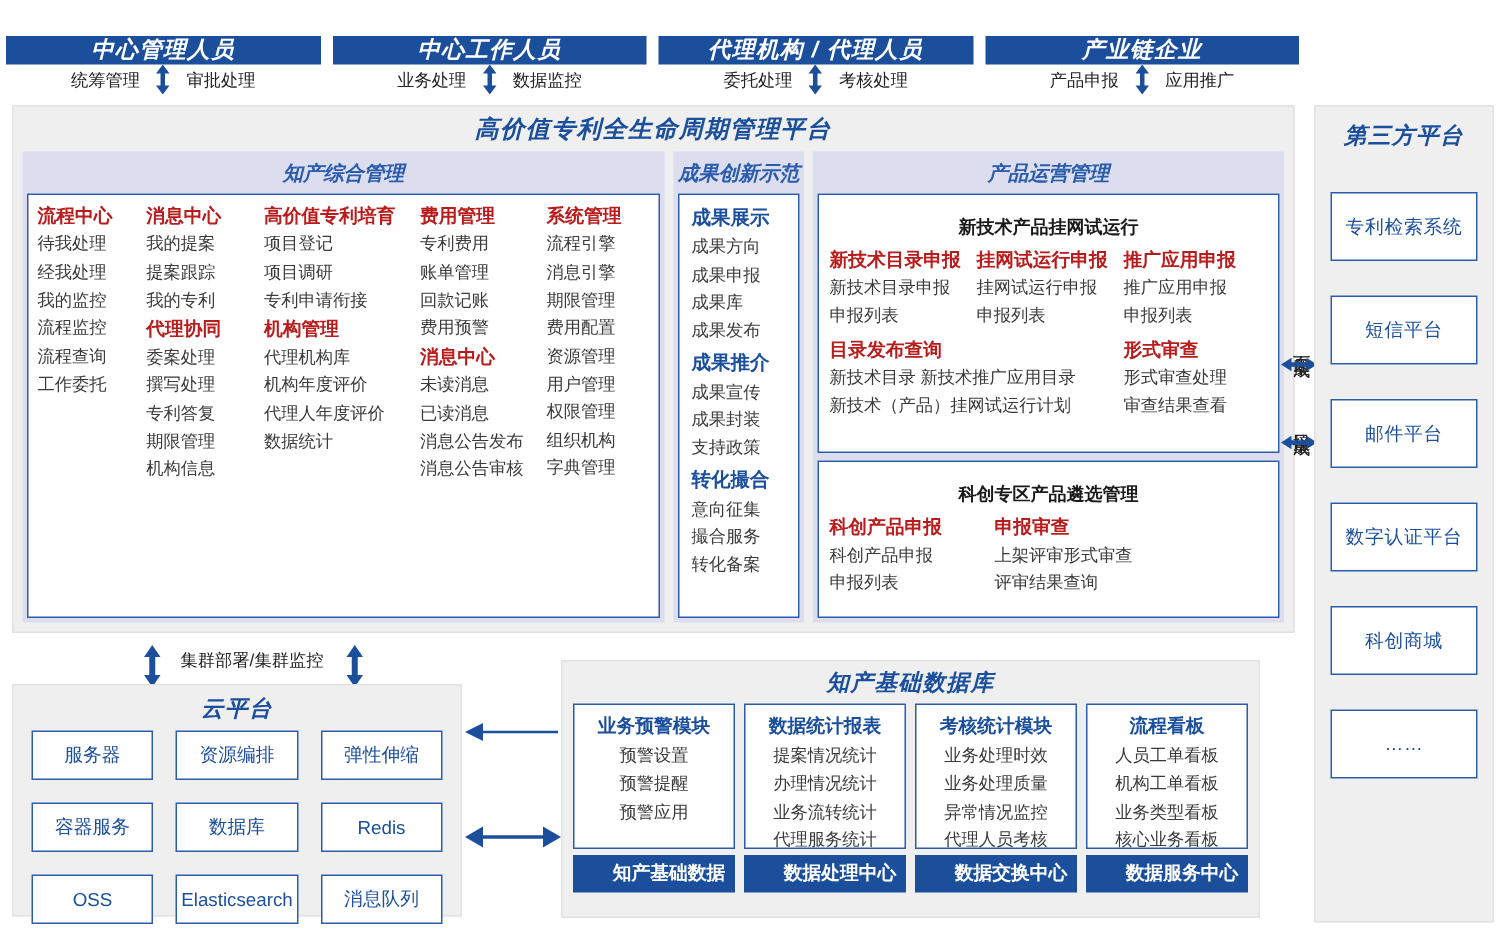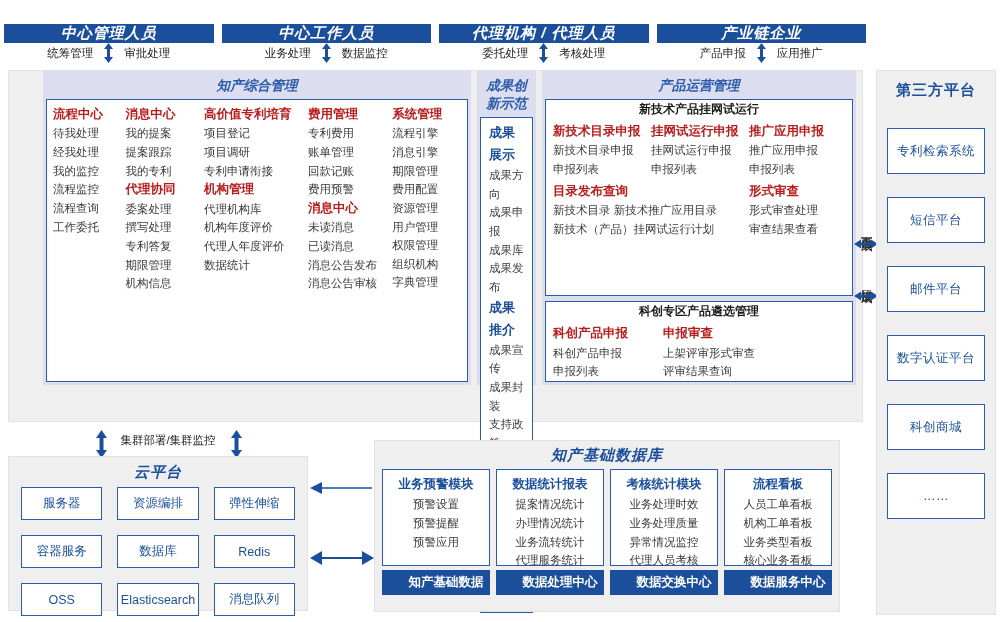--- a/index.html
+++ b/index.html
@@ -28,21 +28,21 @@
 
   
   .platform {
     position: absolute; left: 8px; top: 70px; width: 855px; height: 352px;
     background: #efefef; border: 1px solid #e2e2e2;
   }
   .platform-title {
     text-align: center; font-size: 16px; font-weight: bold; font-style: italic;
     color: #1b4f9c; letter-spacing: 1px; padding: 5px 0 4px;
   }
-  .platform-body { display: flex; gap: 6px; padding: 0 6px 8px 6px; height: 322px; margin-left: 28px; }
+  .platform-body { display: flex; gap: 6px; padding: 0 6px 8px 6px; height: 322px; }
 
   .sect { background: #dcdeef; padding: 3px; display: flex; flex-direction: column; }
   .sect-title {
     text-align: center; font-size: 13.5px; font-weight: bold; font-style: italic;
     color: #2a5cab; padding: 3px 0 4px;
   }
   .sect-inner {
     background: #ffffff; border: 1.5px solid #2a5cab; flex: 1; padding: 5px 6px;
   }
 
@@ -64,21 +64,21 @@
   .a4 { width: 86px; }
   .a5 { width: 70px; }
 
   
   .sect-b .sect-inner { padding: 4px 8px; }
   .b-hd { font-size: 13px; font-weight: bold; color: #1b4f9c; line-height: 1.7; }
   .b-it { font-size: 11.5px; color: #3a3a3a; line-height: 1.62; }
 
   
   .sect-c .sect-inner { background: #dcdeef; border: none; padding: 0; display: flex; flex-direction: column; gap: 5px; }
-  .card { background: #ffffff; border: 1.5px solid #2a5cab; padding: 0 7px; }
+  .card { background: #ffffff; border: 1.5px solid #2a5cab; padding: 12px 7px; }
   .card-title { text-align: center; font-size: 12px; font-weight: bold; color: #1a1a1a; padding: 1px 0 4px; }
   .card-cols { display: flex; }
   .c1 { width: 98px; } .c2 { width: 98px; } .c3 { width: 96px; }
   .d1 { width: 196px; } .d2 { width: 96px; }
   .e1 { width: 110px; } .e2 { width: 140px; }
 
   
   .integ {
     position: absolute; left: 852px; top: 122px; width: 28px; height: 290px;
     display: flex; flex-direction: column; align-items: center; justify-content: center; gap: 26px;
@@ -86,21 +86,21 @@
   .integ-grp { display: flex; flex-direction: column; align-items: center; }
   .integ-lbl { font-size: 11.5px; color: #222; writing-mode: vertical-rl; text-orientation: upright; letter-spacing: 1px; line-height: 1; }
   .h-arrow { margin-top: 4px; }
 
   
   .third {
     position: absolute; left: 876px; top: 70px; width: 120px; height: 545px;
     background: #efefef; border: 1px solid #e2e2e2;
   }
   .third-title {
-    text-align: center; font-size: 15px; font-weight: bold; 
+    text-align: center; font-size: 15px; font-weight: bold; font-style: italic;
     color: #1b4f9c; padding: 10px 0 12px; letter-spacing: 1px;
   }
   .third-list { display: flex; flex-direction: column; gap: 23px; padding: 16px 10px; }
   .third-item {
     height: 46px; background: #ffffff; border: 1.5px solid #2a5cab;
     display: flex; align-items: center; justify-content: center;
     font-size: 12.5px; color: #1b4f9c; letter-spacing: .5px;
   }
 
   
@@ -202,20 +202,21 @@
             <svg width="11" height="20" viewBox="0 0 11 20">
               <path d="M5.5 0 L10 6 L7 6 L7 14 L10 14 L5.5 20 L1 14 L4 14 L4 6 L1 6 Z" fill="#1b4f9c"></path>
             </svg>
           </span>
         <span>应用推广</span>
       </div>
     </div>
   </div>
 
   <div class="platform">
+    <div class="platform-title">高价值专利全生命周期管理平台</div>
     <div class="platform-body">
 
       <div class="sect sect-a">
         <div class="sect-title">知产综合管理</div>
         <div class="sect-inner">
           <div class="colgrid">
             <div class="col a1">
               <div class="hd">流程中心</div>
               <div class="it">待我处理</div>
               <div class="it">经我处理</div>

